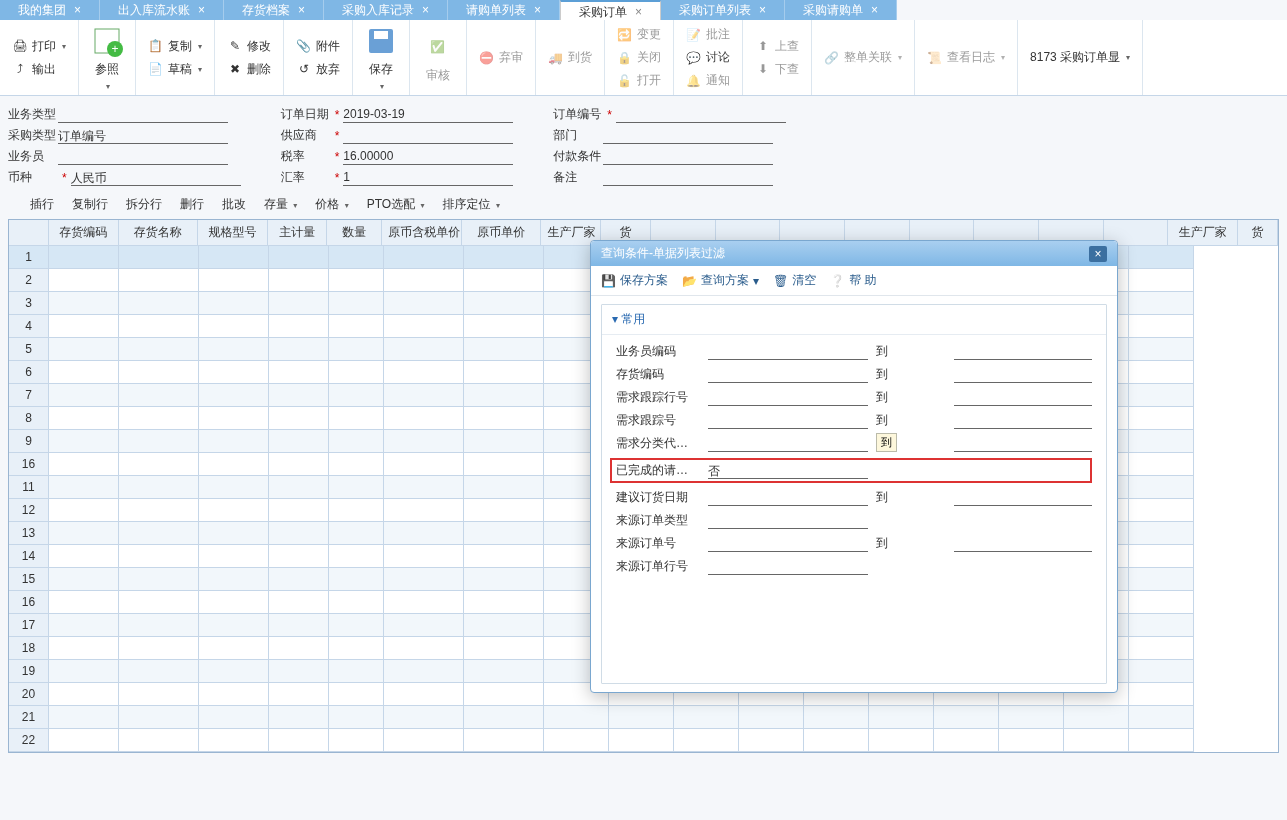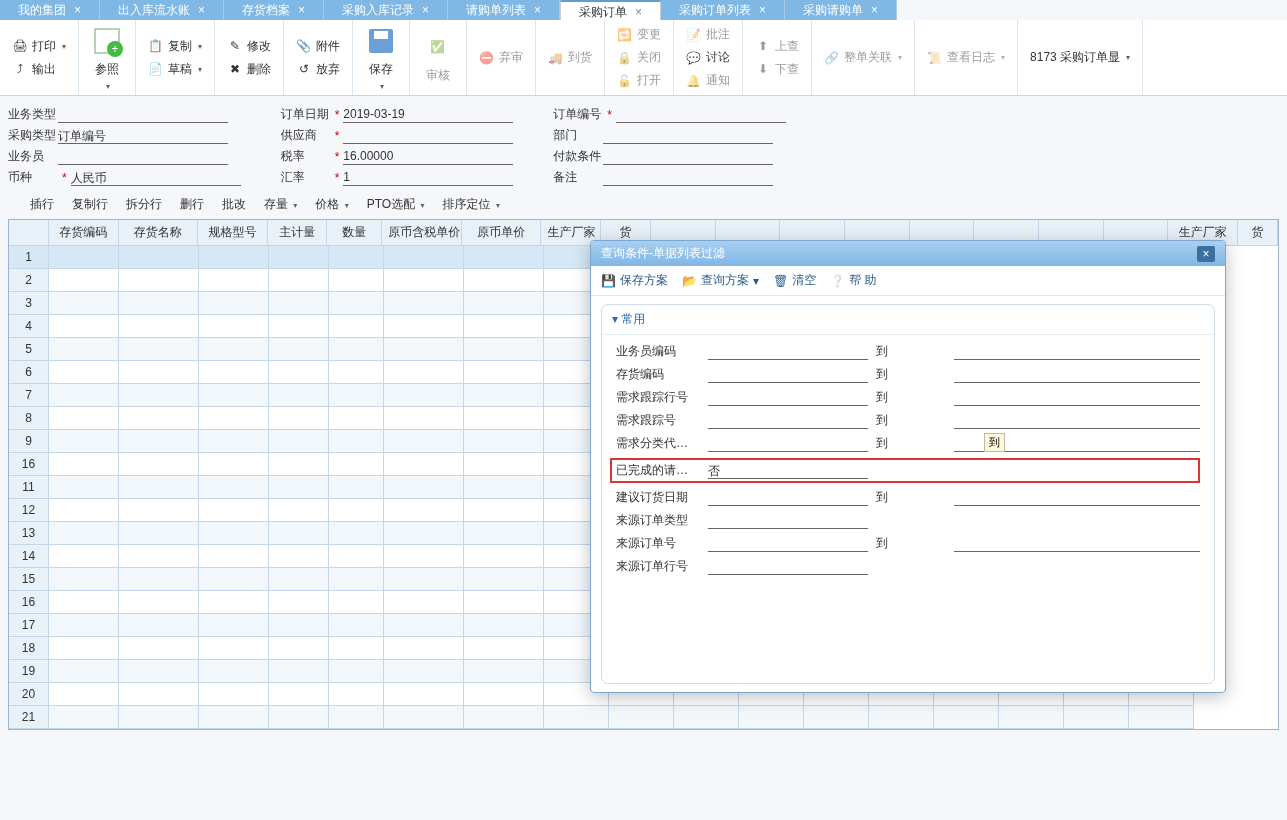--- a/index.html
+++ b/index.html
@@ -46,27 +46,27 @@
 .grid { border: 1px solid #9ab5d1; margin: 0 8px; background: #fff; }
 .ghead, .grow { display: flex; }
 .gcell { border-right: 1px solid #c5d6e8; border-bottom: 1px solid #c5d6e8; padding: 4px 6px; text-align: center; font-size: 12px; color: #333; overflow: hidden; white-space: nowrap; }
 .ghead .gcell { background: #e8f0f8; font-weight: normal; }
 .rownum { width: 40px; background: #e8f0f8; }
 .grow:nth-child(odd) .gcell:not(.rownum) { background: #fff; }
 .grow:nth-child(even) .gcell:not(.rownum) { background: #f2f7fb; }
 .grow.sel .gcell { background: #d6e7f5 !important; }
 
 
-.dialog { position: absolute; left: 590px; top: 240px; width: 636px; background: #fff; border: 1px solid #7aa7cf; border-radius: 4px; box-shadow: 0 4px 18px rgba(0,0,0,0.25); }
+.dialog { position: absolute; left: 590px; top: 240px; width: 528px; background: #fff; border: 1px solid #7aa7cf; border-radius: 4px; box-shadow: 0 4px 18px rgba(0,0,0,0.25); }
 .dlg-title { background: linear-gradient(#a9cff0,#7fb7e5); color: #fff; padding: 4px 10px; border-radius: 4px 4px 0 0; display: flex; align-items: center; }
 .dlg-title .x { margin-left: auto; width: 18px; height: 16px; background: #3b6fa0; color: #fff; text-align: center; line-height: 16px; border-radius: 2px; cursor: pointer; }
 .dlg-toolbar { padding: 6px 10px; border-bottom: 1px solid #e0e6ec; display: flex; gap: 14px; }
 .dlg-toolbar .tbtn { display: flex; align-items: center; gap: 4px; color: #2a5c8c; cursor: pointer; }
 .dlg-body { padding: 8px 10px; }
-.dlg-panel { border: 1px solid #d0dce6; border-radius: 7px; background: #fff; height: 380px; overflow: auto; }
+.dlg-panel { border: 1px solid #d0dce6; border-radius: 1px; background: #fff; height: 380px; overflow: auto; }
 .dlg-section { padding: 6px 10px; color: #2a6ab1; border-bottom: 1px solid #e6ecf2; cursor: pointer; }
 .cond-list { padding: 8px 14px; }
 .cond-row { display: flex; align-items: center; margin-bottom: 6px; gap: 8px; }
 .cond-row label { width: 84px; color: #333; }
 .cond-row .ul { border-bottom: 1px solid #666; flex: 0 0 160px; height: 16px; color: #333; }
 .cond-row .to { width: 70px; color: #333; }
 .cond-row .ul2 { border-bottom: 1px solid #666; flex: 1; height: 16px; }
 .cond-row.hl { border: 2px solid #d33; padding: 2px 4px; margin-left: -6px; }
 .tooltip { position: absolute; background: #fdf7dc; border: 1px solid #bba; padding: 1px 4px; font-size: 11px; right: 220px; top: 192px; }
 .dlg-foot { padding: 8px 12px; display: flex; justify-content: flex-end; gap: 10px; border-top: 1px solid #e0e6ec; background: #f6f9fc; }
@@ -730,20 +730,40 @@
       <div class="gcell" style="width: 65px;"></div>
       <div class="gcell" style="width: 65px;"></div>
       <div class="gcell" style="width: 65px;"></div>
       <div class="gcell" style="width: 65px;"></div>
       <div class="gcell" style="width: 65px;"></div>
       <div class="gcell" style="width: 65px;"></div>
       <div class="gcell" style="width: 65px;"></div>
     </div>
     <div class="grow">
       <div class="gcell rownum" style="width: 40px;">21</div>
+      <div class="gcell" style="width: 70px;"></div>
+      <div class="gcell" style="width: 80px;"></div>
+      <div class="gcell" style="width: 70px;"></div>
+      <div class="gcell" style="width: 60px;"></div>
+      <div class="gcell" style="width: 55px;"></div>
+      <div class="gcell" style="width: 80px;"></div>
+      <div class="gcell" style="width: 80px;"></div>
+      <div class="gcell" style="width: 65px;"></div>
+      <div class="gcell" style="width: 65px;"></div>
+      <div class="gcell" style="width: 65px;"></div>
+      <div class="gcell" style="width: 65px;"></div>
+      <div class="gcell" style="width: 65px;"></div>
+      <div class="gcell" style="width: 65px;"></div>
+      <div class="gcell" style="width: 65px;"></div>
+      <div class="gcell" style="width: 65px;"></div>
+      <div class="gcell" style="width: 65px;"></div>
+      <div class="gcell" style="width: 65px;"></div>
+    </div>
+    <div class="grow">
+      <div class="gcell rownum" style="width: 40px;">22</div>
       <div class="gcell" style="width: 70px;"></div>
       <div class="gcell" style="width: 80px;"></div>
       <div class="gcell" style="width: 70px;"></div>
       <div class="gcell" style="width: 60px;"></div>
       <div class="gcell" style="width: 55px;"></div>
       <div class="gcell" style="width: 80px;"></div>
       <div class="gcell" style="width: 80px;"></div>
       <div class="gcell" style="width: 65px;"></div>
       <div class="gcell" style="width: 65px;"></div>
       <div class="gcell" style="width: 65px;"></div>

